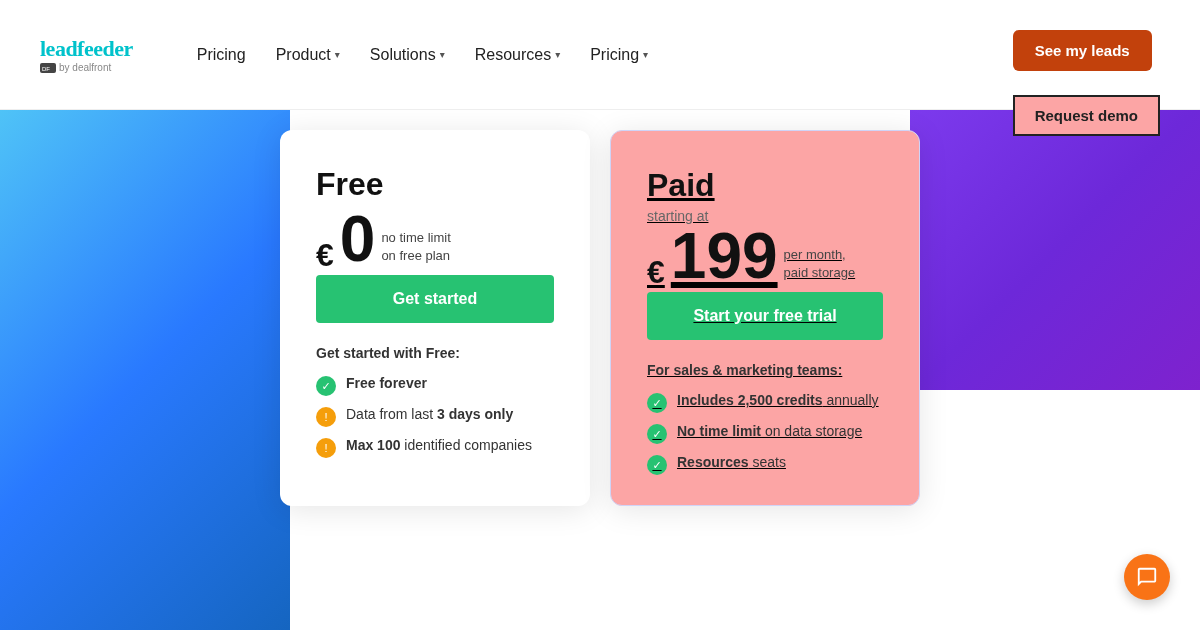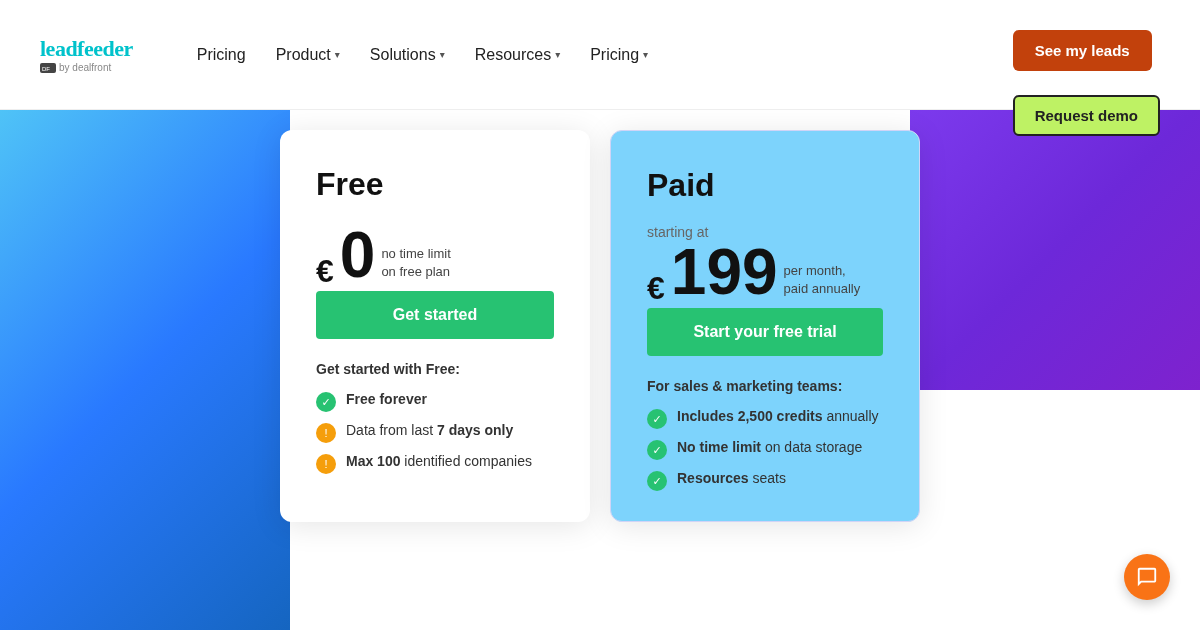--- a/index.html
+++ b/index.html
@@ -73,24 +73,24 @@
       background: #c2410c;
       color: #fff;
       border: none;
       border-radius: 6px;
       padding: 12px 22px;
       font-size: 15px;
       font-weight: 600;
       cursor: pointer;
     }
     .btn-request-demo {
-      background: #bef264;
+      background: #fca5a5;
       color: #222;
       border: 2px solid #222;
-      border-radius: 6px;
+      border-radius: 0;
       padding: 10px 20px;
       font-size: 15px;
       font-weight: 600;
       cursor: pointer;
     }
 
     
     .main-content {
       position: relative;
       width: 100%;
@@ -141,29 +141,30 @@
       border-radius: 12px;
       padding: 36px 36px 30px 36px;
       width: 310px;
       box-shadow: 0 4px 30px rgba(0,0,0,0.10);
       position: relative;
     }
     .card-free {
       margin-right: 20px;
     }
     .card-paid {
-      background: #7dd3fc;
+      background: #fca5a5;
       border: 1.5px solid #d0d4f7;
+      text-decoration: underline;
     }
 
     .card-title {
       font-size: 32px;
       font-weight: 800;
       color: #111;
-      margin-bottom: 20px;
+      margin-bottom: 4px;
     }
     .card-subtitle {
       font-size: 14px;
       color: #666;
     }
 
     .price-row {
       display: flex;
       align-items: flex-end;
       gap: 6px;
@@ -334,39 +335,39 @@
 
       <div class="features-title">Get started with Free:</div>
 
       <ul class="feature-list">
         <li class="feature-item">
           <span class="feature-icon icon-green">✓</span>
           <span class="feature-text"><strong>Free forever</strong></span>
         </li>
         <li class="feature-item">
           <span class="feature-icon icon-orange">!</span>
-          <span class="feature-text">Data from last <strong>7 days only</strong></span>
+          <span class="feature-text">Data from last <strong>3 days only</strong></span>
         </li>
         <li class="feature-item">
           <span class="feature-icon icon-orange">!</span>
           <span class="feature-text"><strong>Max 100</strong> identified companies</span>
         </li>
       </ul>
     </div>
 
     <div class="card card-paid">
       <div class="card-title">Paid</div>
       <div class="card-subtitle">starting at</div>
 
       <div class="price-row">
         <span class="price-currency">€</span>
         <span class="price-amount">199</span>
         <div class="price-details">
           <span>per month,</span><br>
-          <span>paid annually</span>
+          <span>paid storage</span>
         </div>
       </div>
 
       <button class="btn-cta">Start your free trial</button>
 
       <div class="features-title">For sales &amp; marketing teams:</div>
 
       <ul class="feature-list">
         <li class="feature-item">
           <span class="feature-icon icon-green">✓</span>

